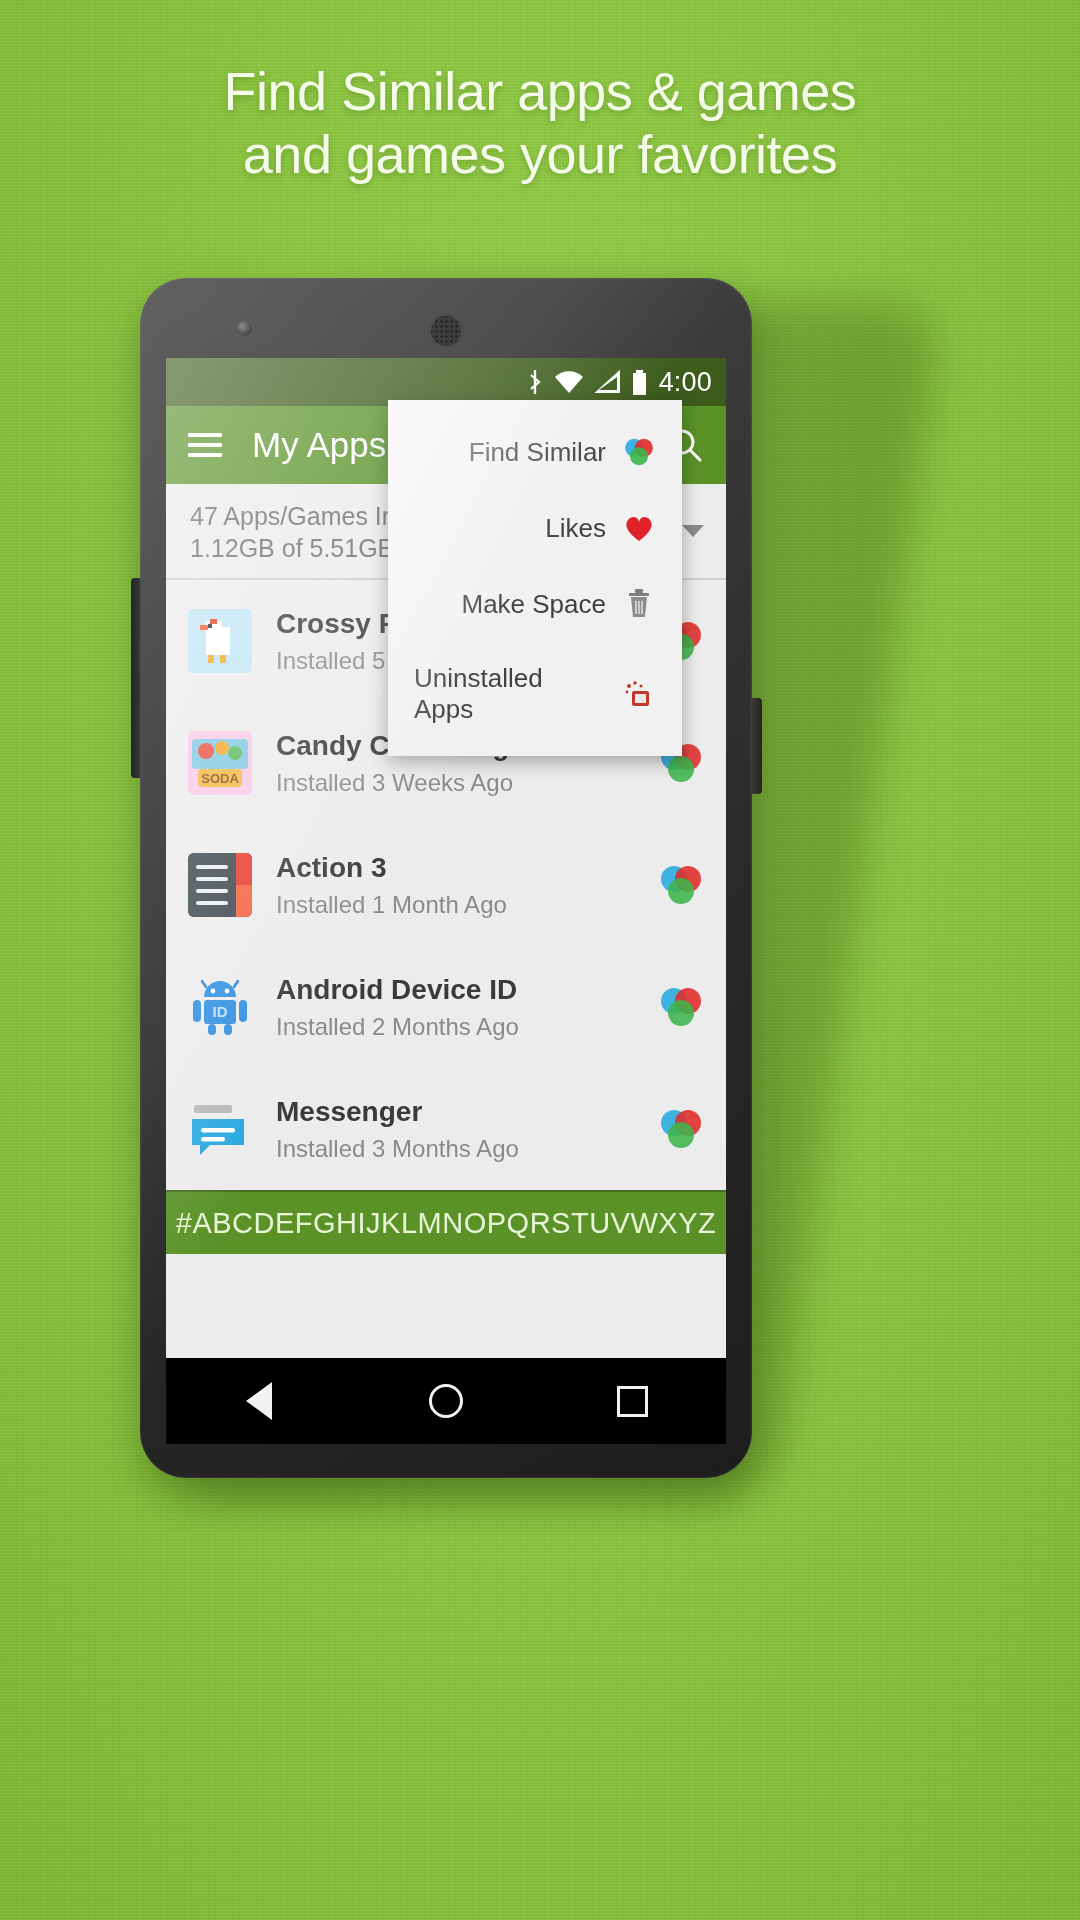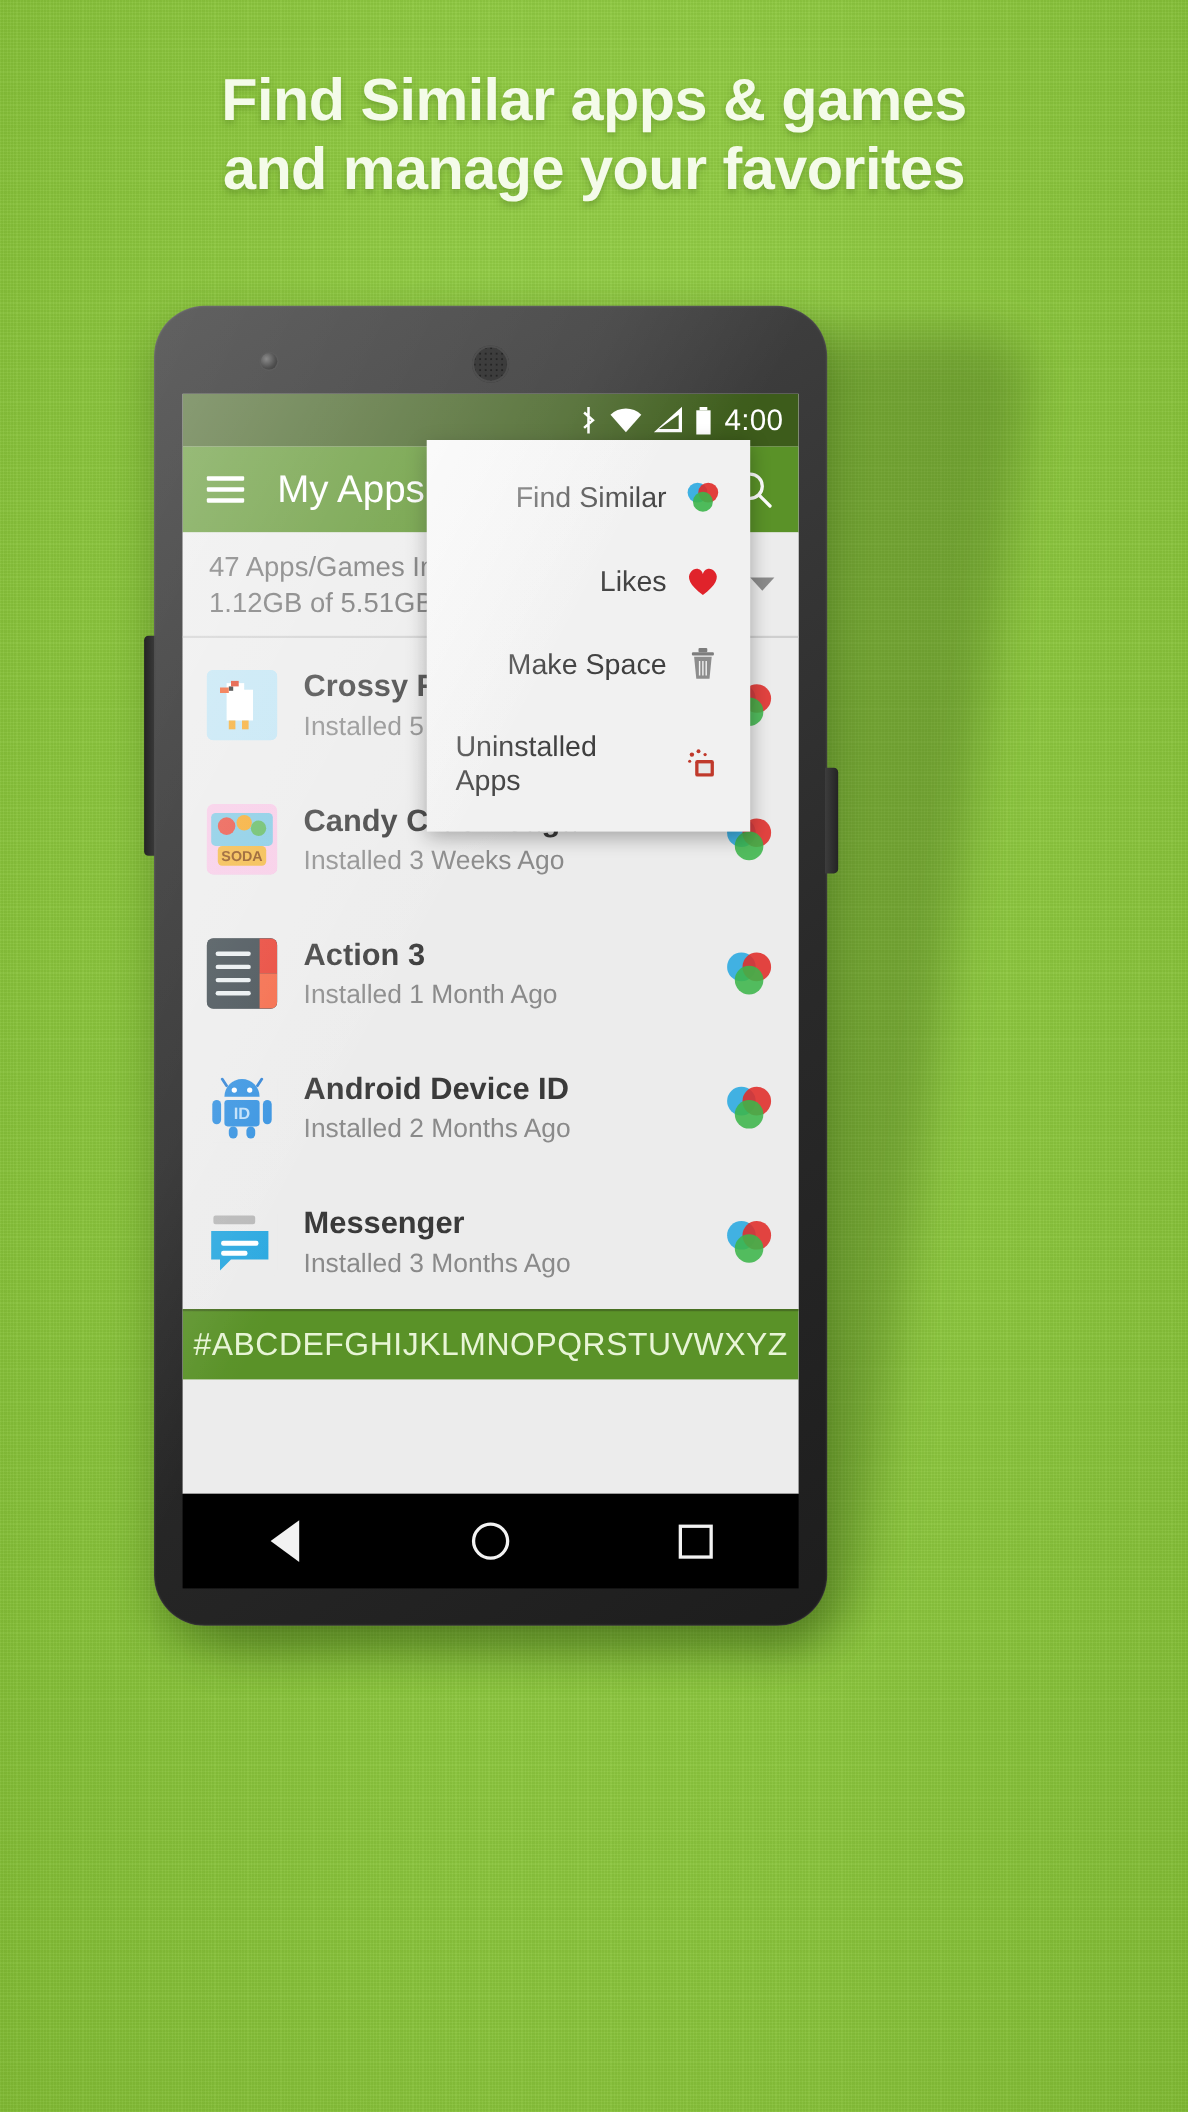--- a/index.html
+++ b/index.html
@@ -20,21 +20,21 @@
       radial-gradient(ellipse at 50% 35%, #97d14a 0%, #8bc53d 55%, #7fb933 100%);
     pointer-events:none;
   }
 
   
   .headline{
     position:absolute; left:0; right:0; top:60px;
     text-align:center;
     color:#f4fbe9;
     font-size:54px;
-    font-weight:bold;
+    font-weight:normal;
     line-height:1.16;
     letter-spacing:-0.5px;
     text-shadow:0 3px 6px rgba(60,100,20,.35);
     z-index:5;
   }
   .headline .l2{ display:block; }
 
   
   .phone-shadow{
     position:absolute;
@@ -232,21 +232,21 @@
   .ic-android{ background:#ececec; }
   .ic-messenger{ background:#ececec; }
 </style>
 </head>
 <body>
 
 <div class="bg-texture"></div>
 
 <div class="headline">
   <span>Find Similar apps &amp; games</span>
-  <span class="l2">and manage your favorites</span>
+  <span class="l2">and games your favorites</span>
 </div>
 
 <div class="phone-shadow"></div>
 
 <div class="phone">
   <div class="phone-side"></div>
   <div class="phone-side2"></div>
   <div class="cam"></div>
   <div class="speaker"></div>
 

